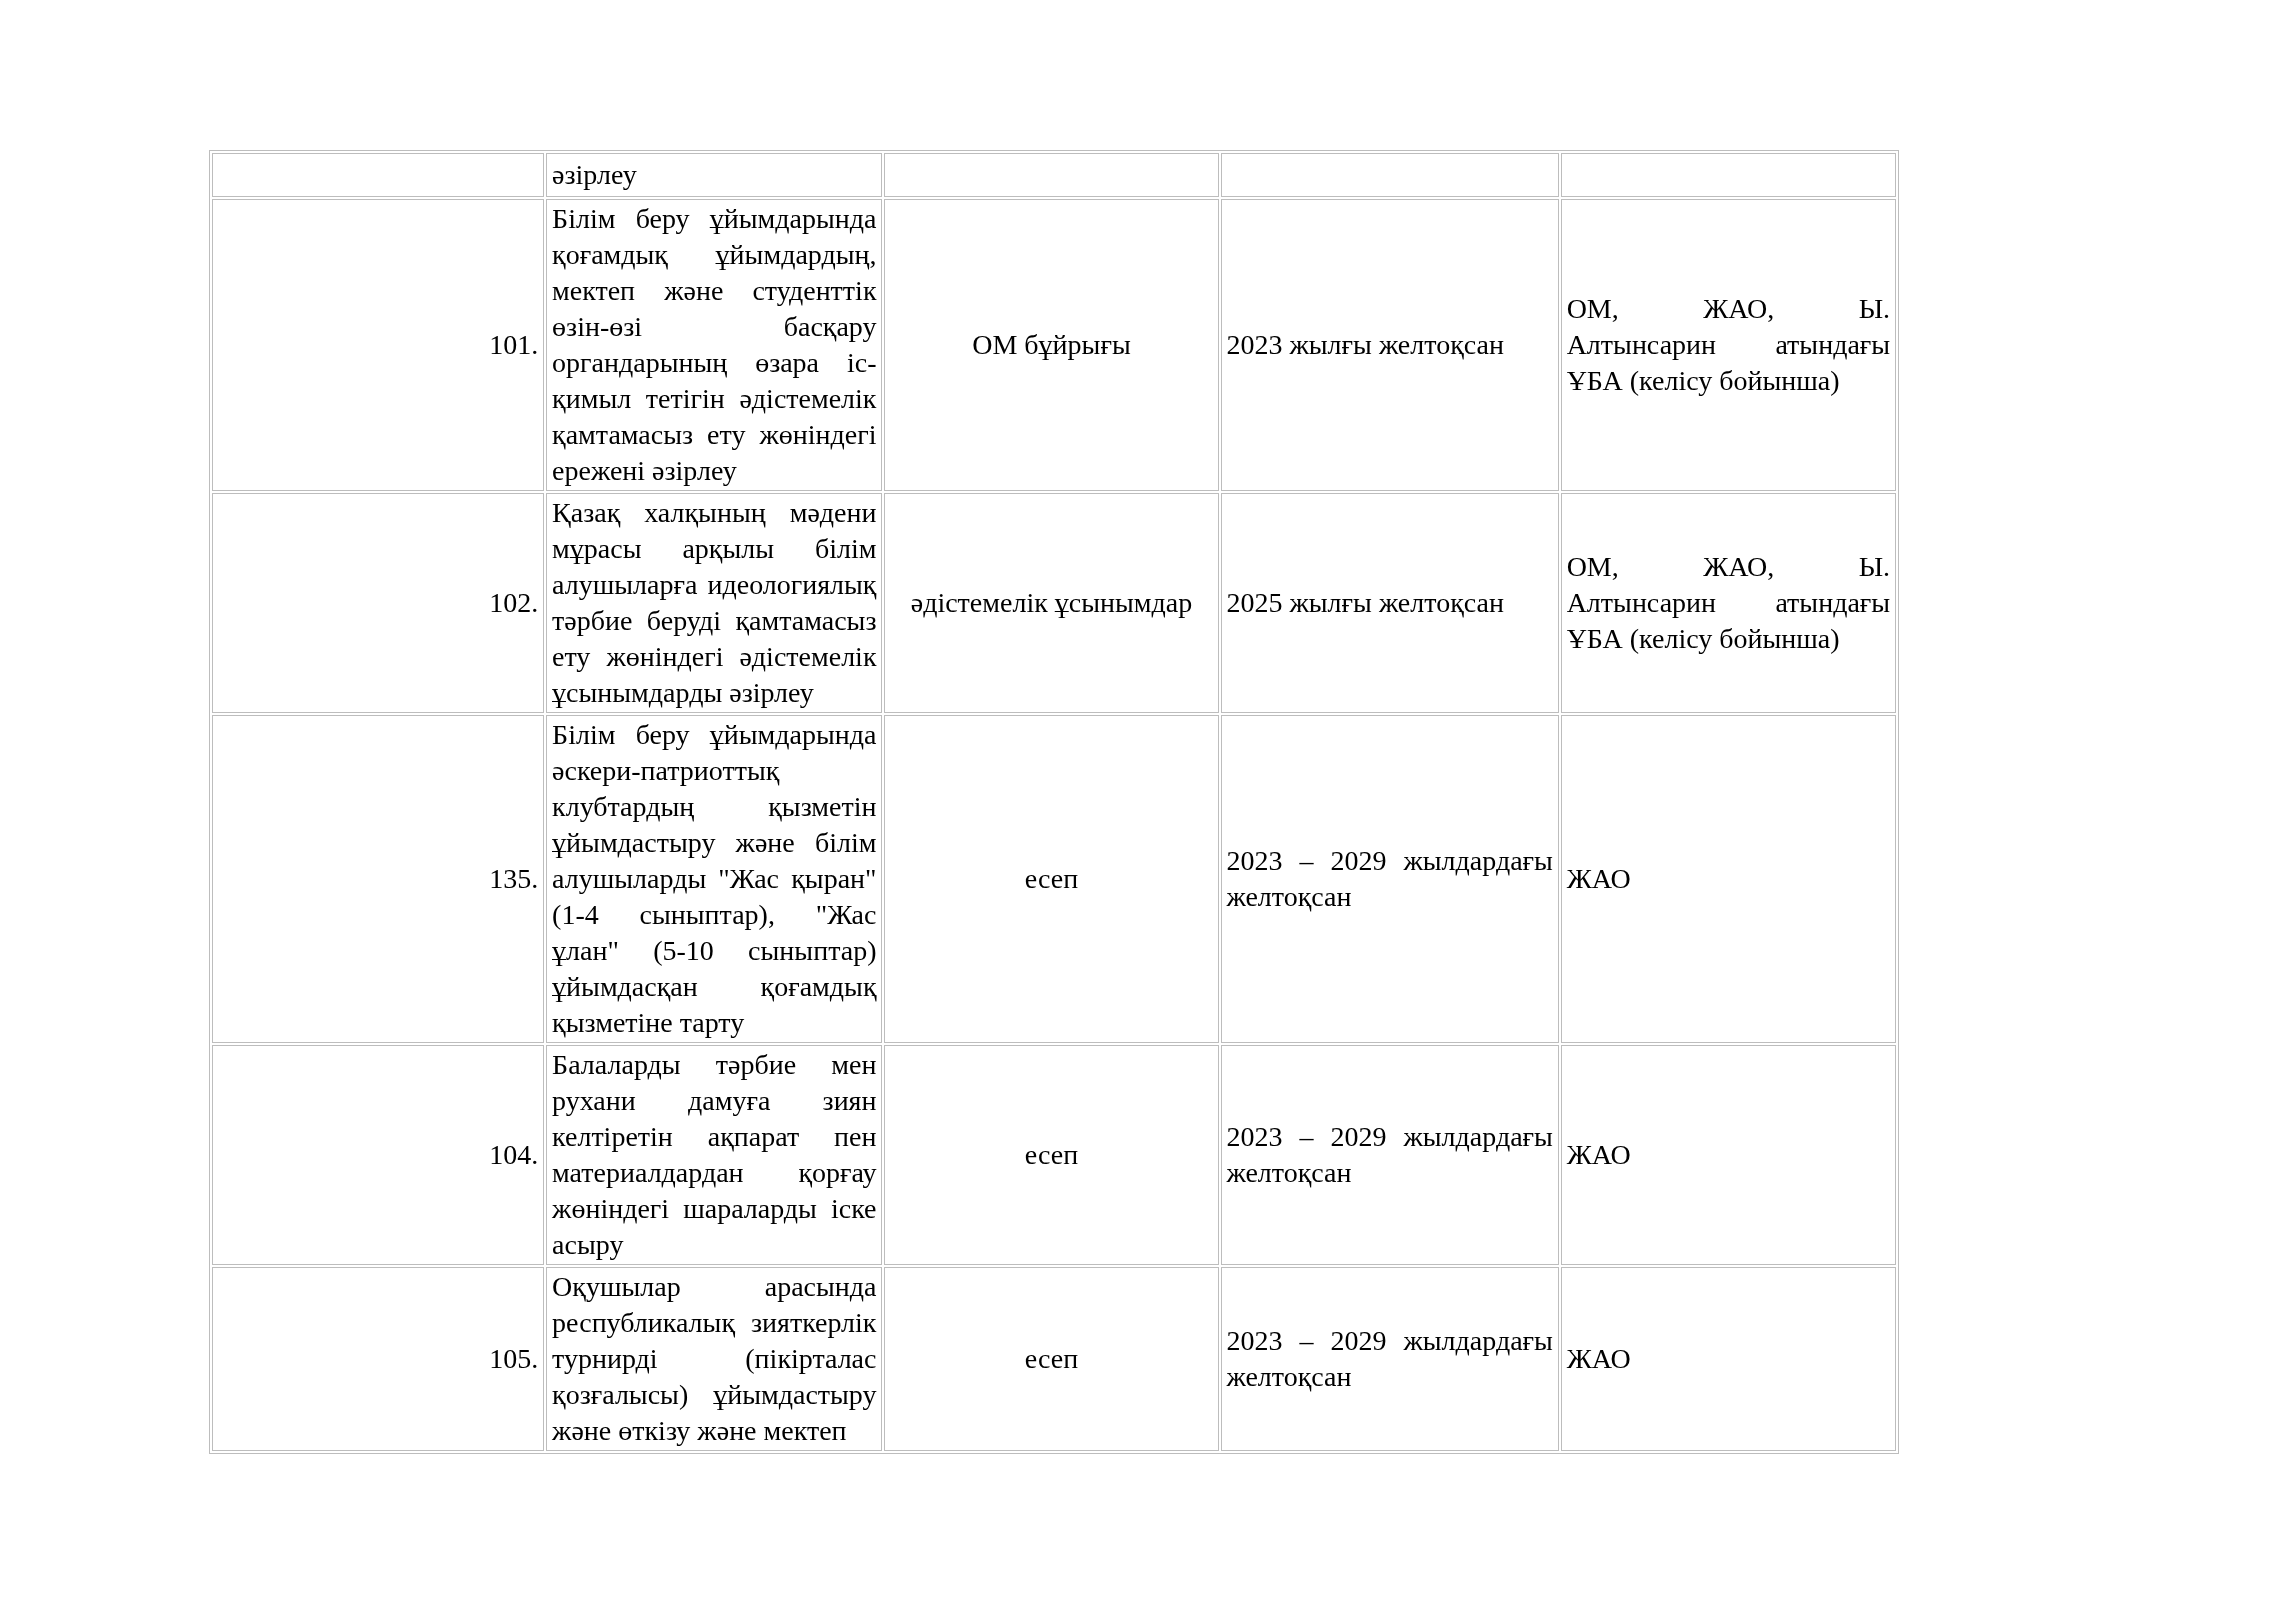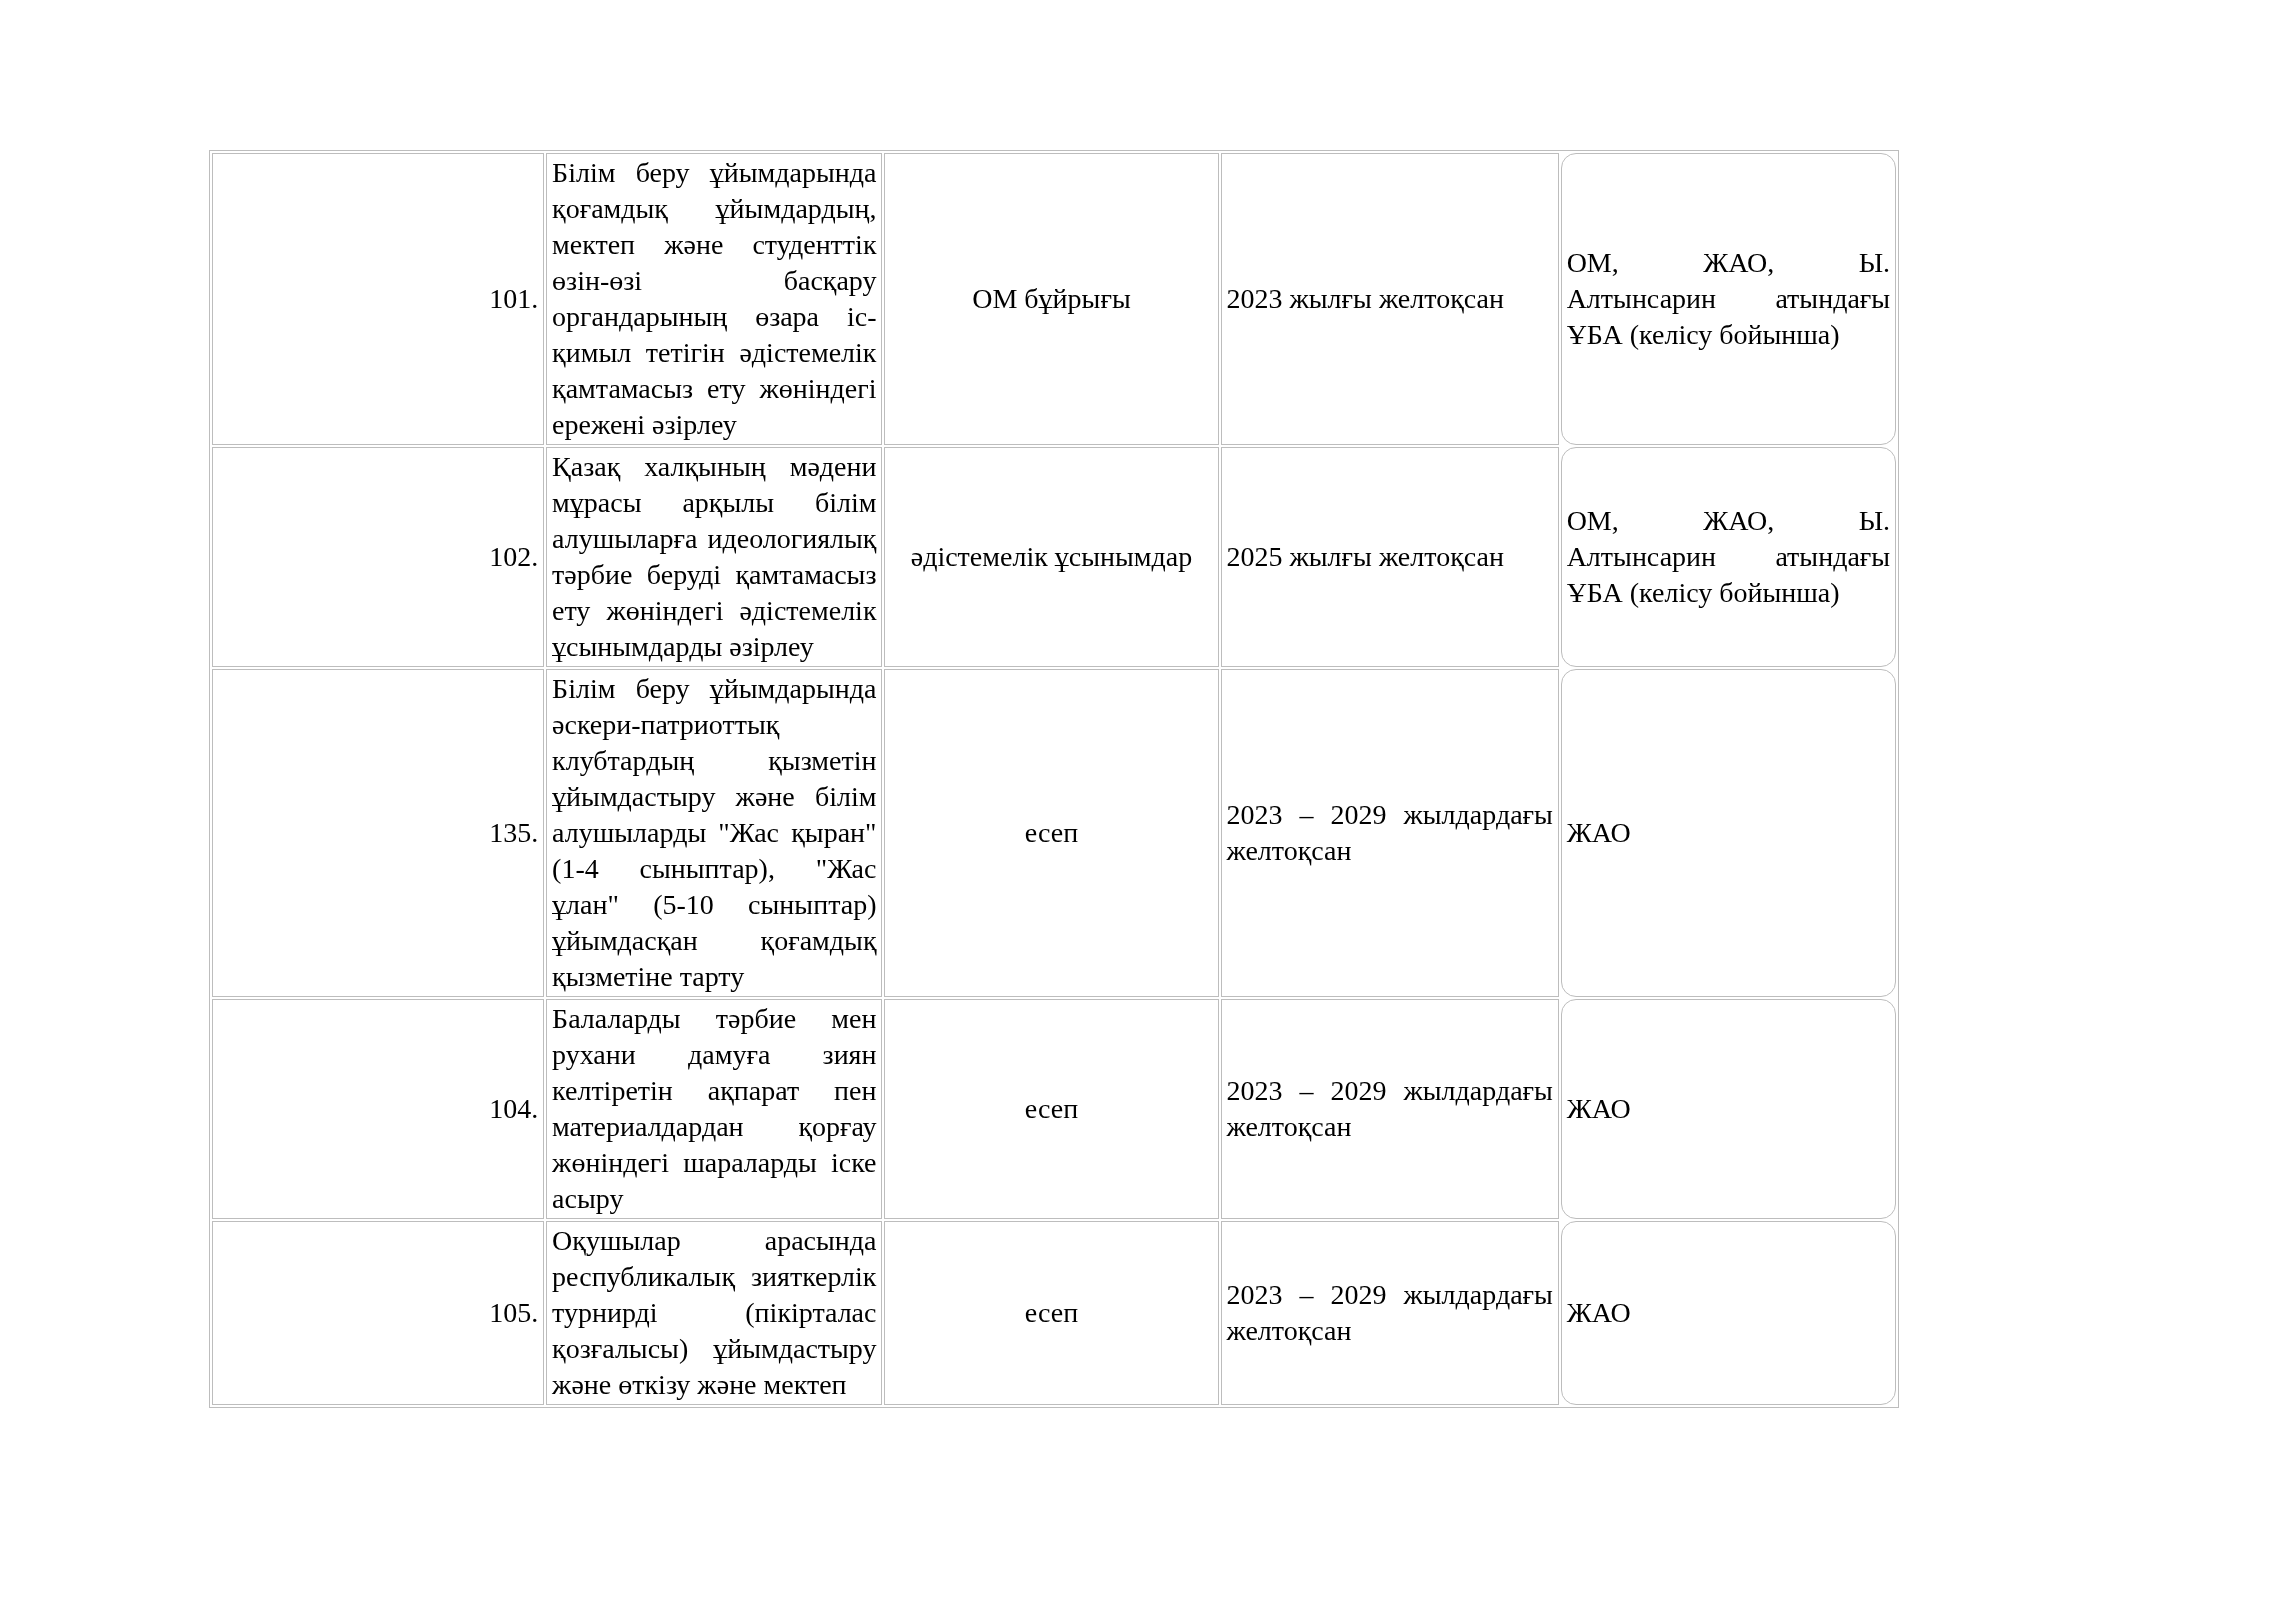--- a/index.html
+++ b/index.html
@@ -38,41 +38,48 @@
   col.c1 { width: 332px; }
   col.c2 { width: 336px; }
   col.c3 { width: 334px; }
   col.c4 { width: 338px; }
   col.c5 { width: 335px; }
 
   td.num  { text-align: right; font-family: Liberation Serif, serif; }
   td.desc { text-align: justify; }
   td.form { text-align: center; }
   td.term { text-align: justify; }
-  td.resp { text-align: justify; border-radius: 15px; }
+  td.resp { text-align: justify; }
 
   tr.r0 td { height: 44px; }
   tr.r1 td { height: 215px; }
   tr.r2 td { height: 200px; }
   tr.r3 td { height: 315px; }
   tr.r4 td { height: 194px; }
   tr.r5 td { height: 144px; }
 </style>
 </head>
 <body>
 
 <table class="doc-table">
   <colgroup>
     <col class="c1">
       <col class="c2">
       <col class="c3">
       <col class="c4">
       <col class="c5">
   </colgroup>
   <tbody>
+    <tr class="r0">
+      <td class="num"></td>
+      <td class="desc">әзірлеу</td>
+      <td class="form"></td>
+      <td class="term"></td>
+      <td class="resp"></td>
+    </tr>
     <tr class="r1">
       <td class="num">101.</td>
       <td class="desc">Білім беру ұйымдарында қоғамдық ұйымдардың, мектеп және студенттік өзін-өзі басқару органдарының өзара іс-қимыл тетігін әдістемелік қамтамасыз ету жөніндегі ережені әзірлеу</td>
       <td class="form">ОМ бұйрығы</td>
       <td class="term">2023 жылғы желтоқсан</td>
       <td class="resp">ОМ, ЖАО, Ы. Алтынсарин атындағы ҰБА (келісу бойынша)</td>
     </tr>
     <tr class="r2">
       <td class="num">102.</td>
       <td class="desc">Қазақ халқының мәдени мұрасы арқылы білім алушыларға идеологиялық тәрбие беруді қамтамасыз ету жөніндегі әдістемелік ұсынымдарды әзірлеу</td>

